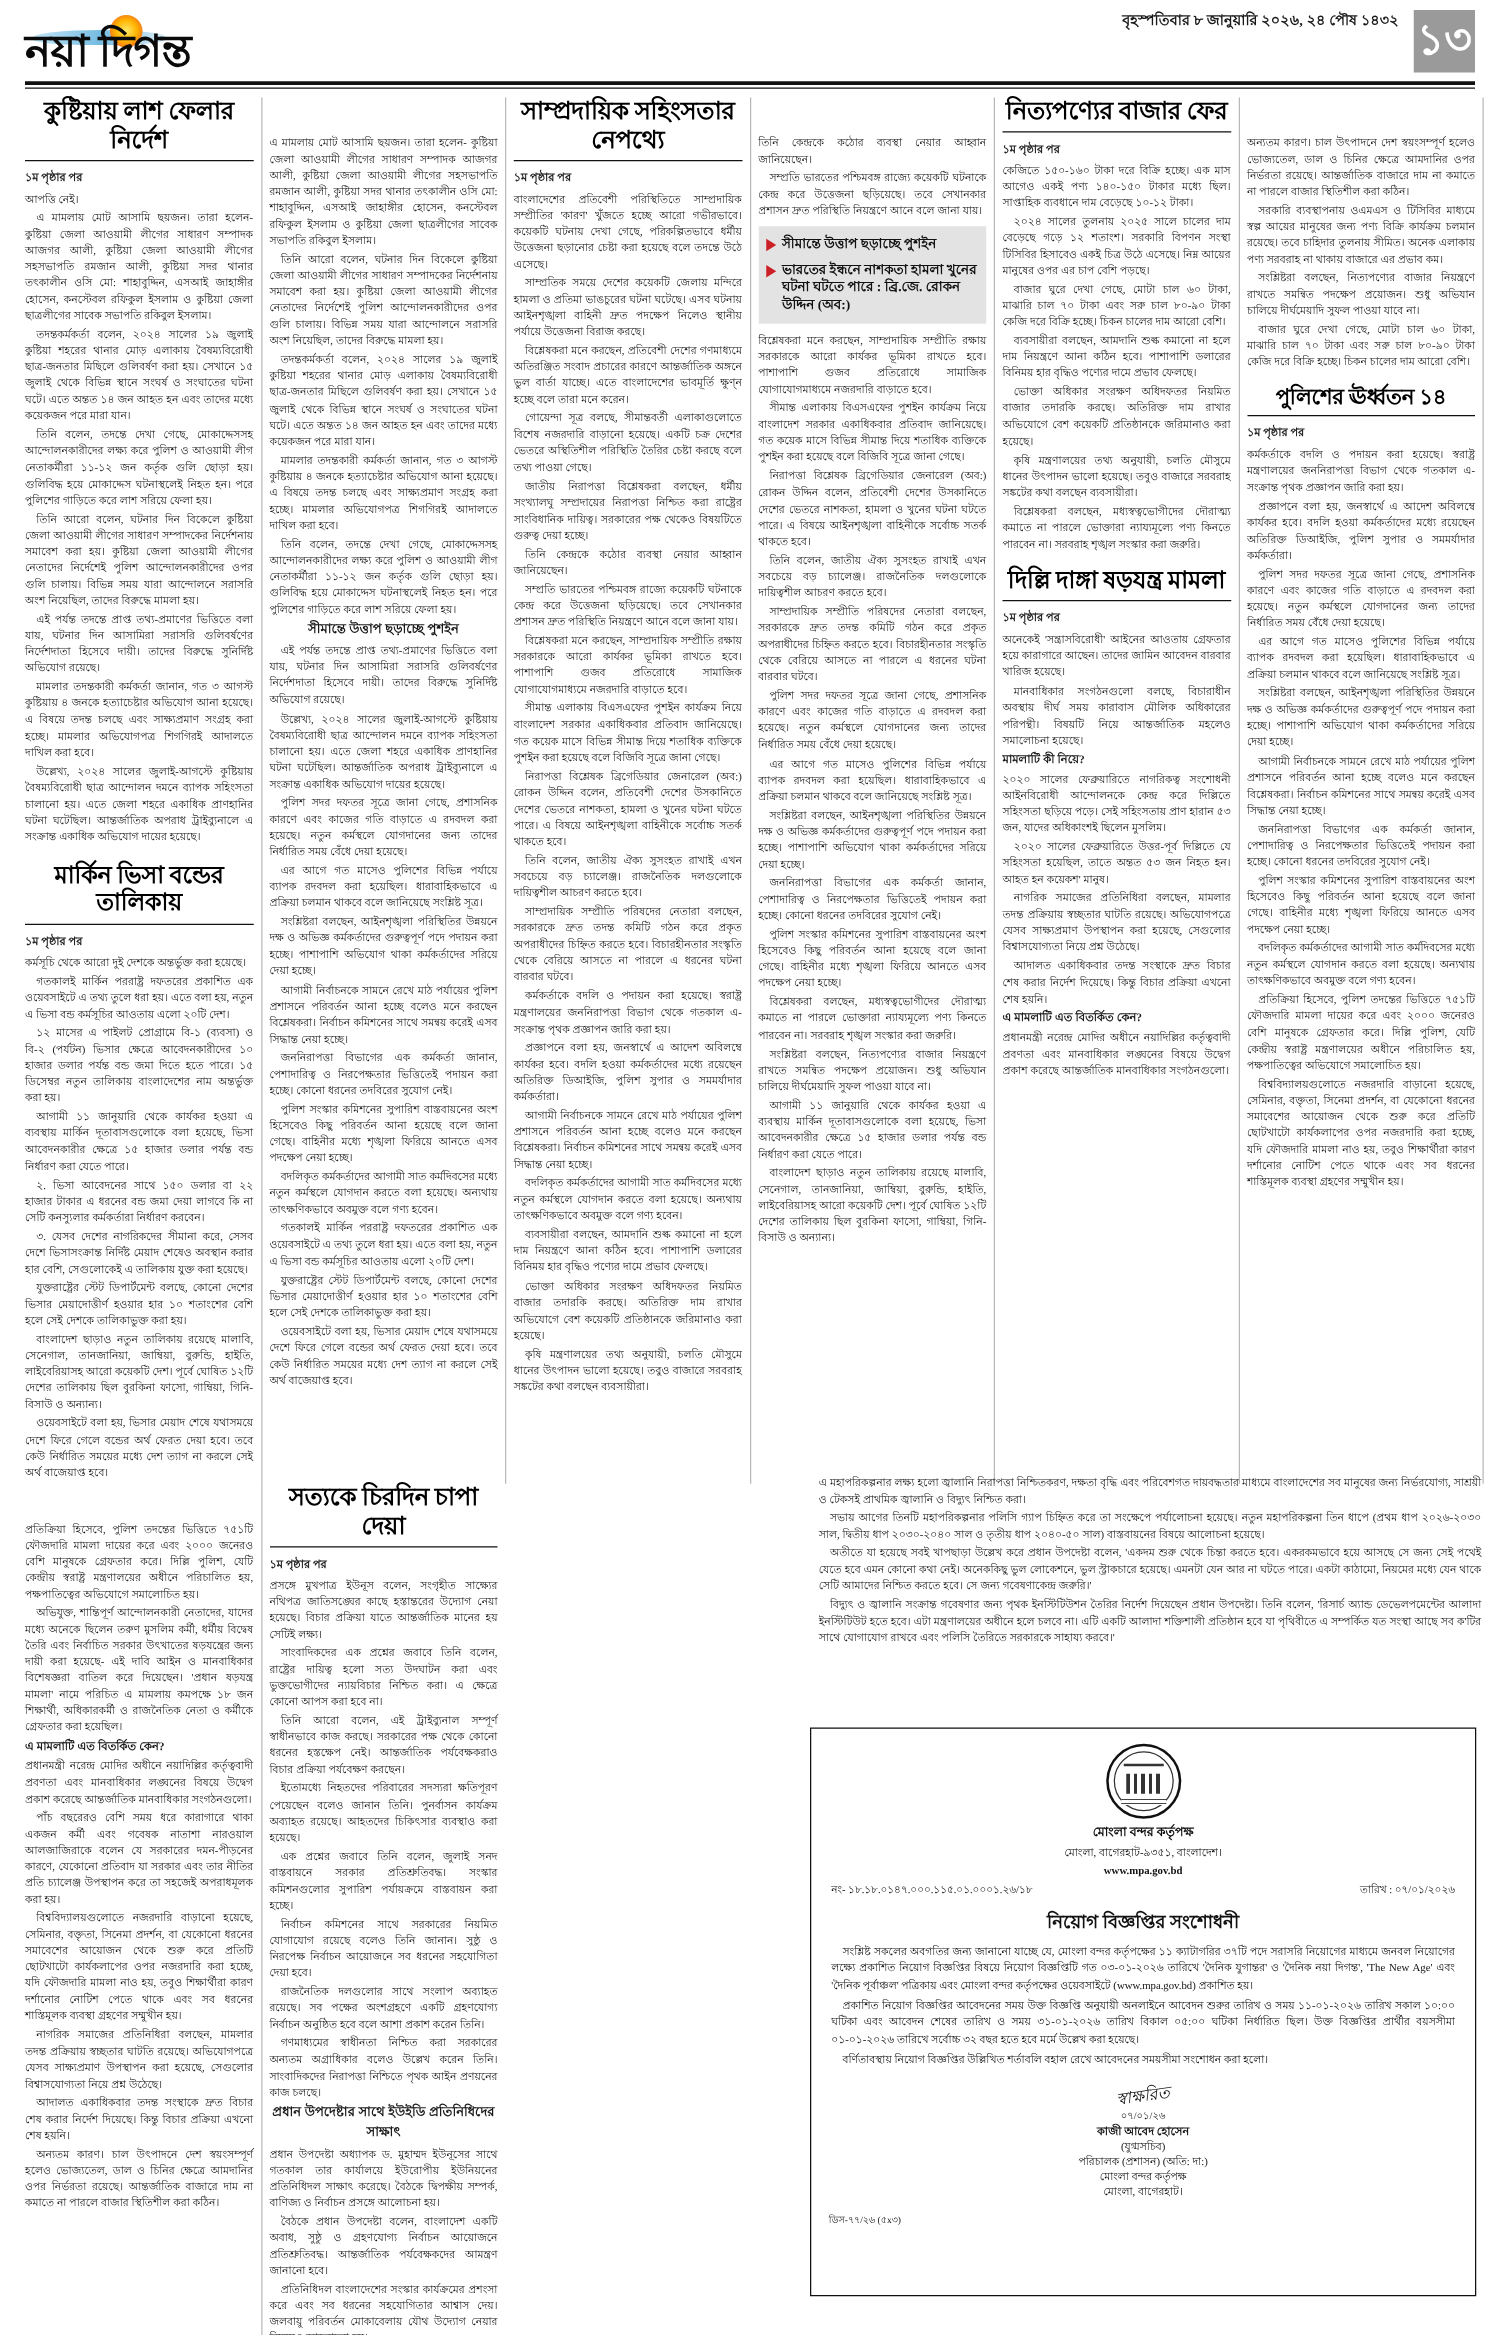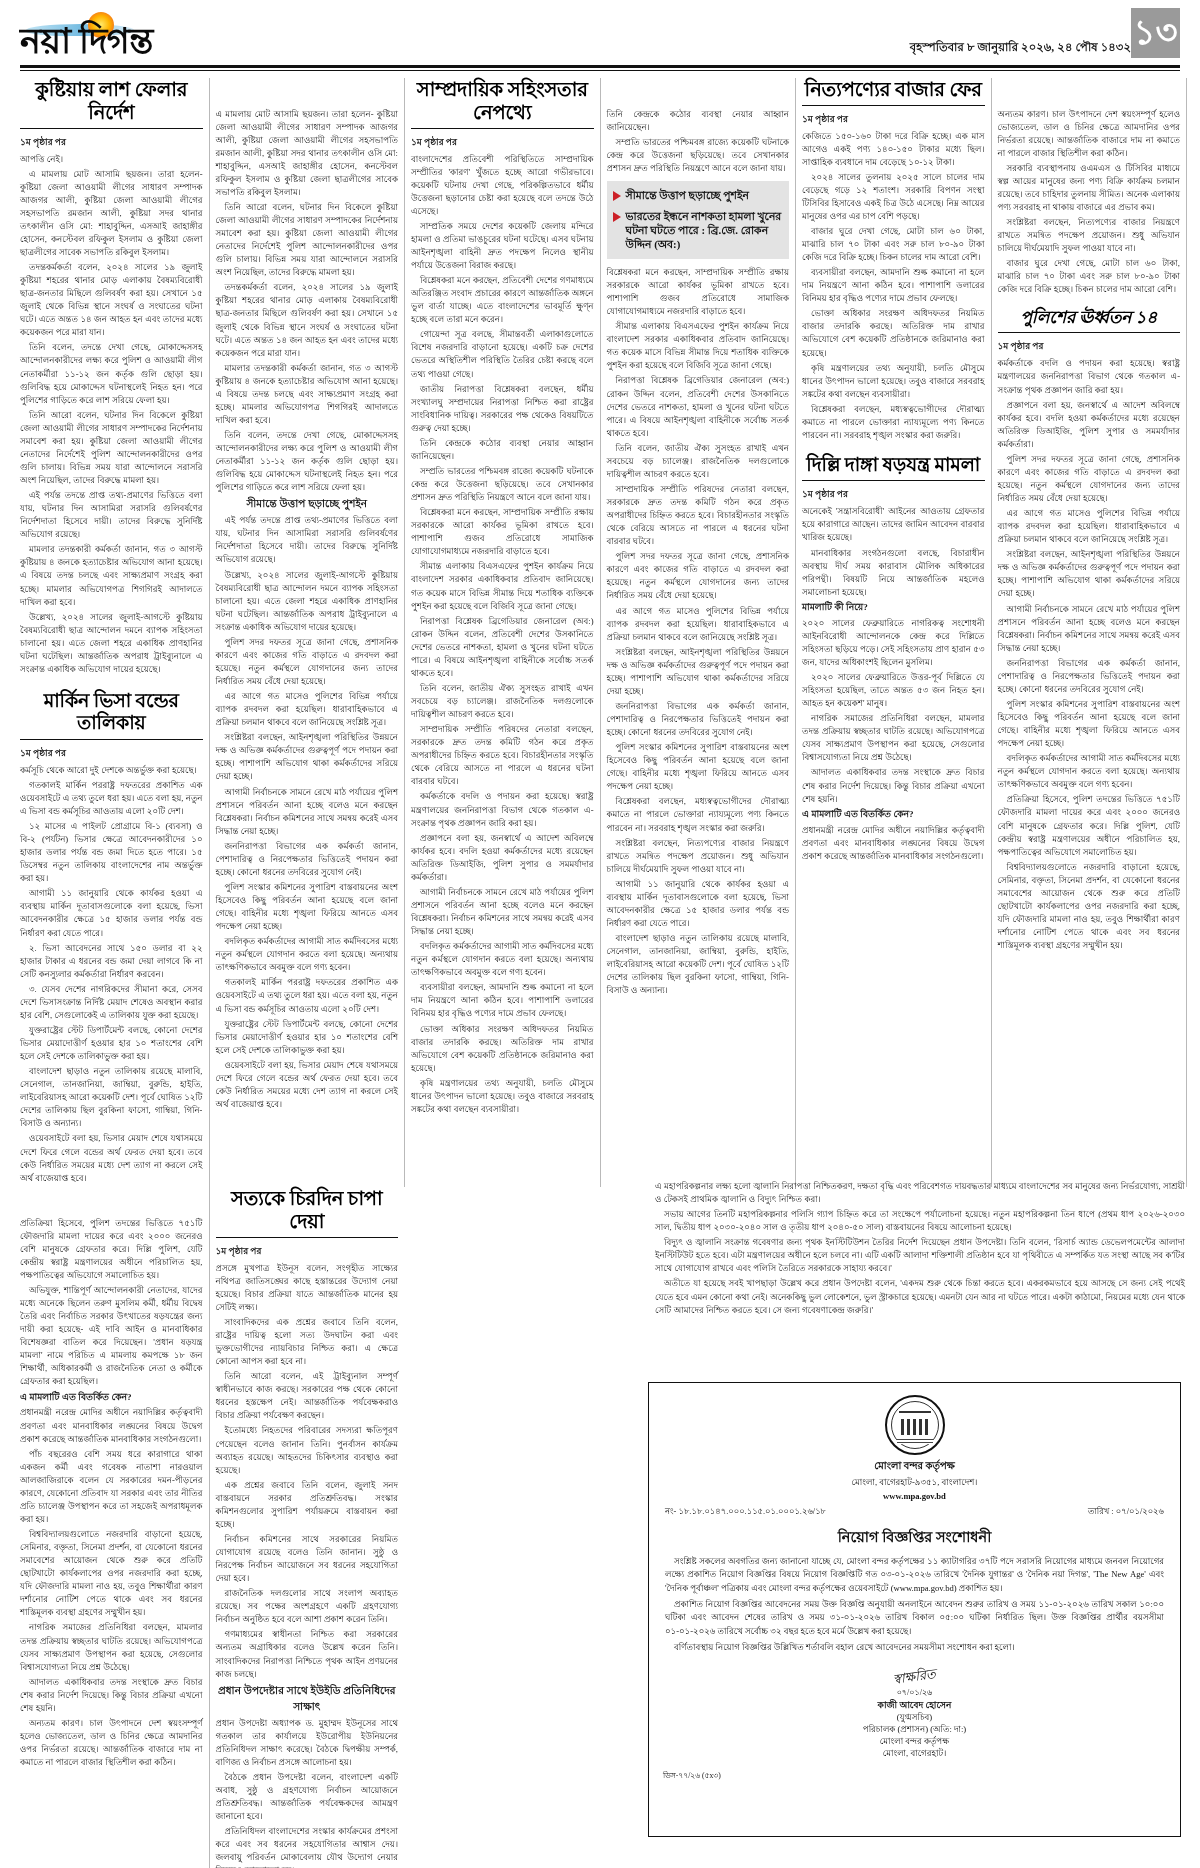--- a/index.html
+++ b/index.html
@@ -65,22 +65,22 @@
     font-family: "Liberation Serif", "DejaVu Serif", serif;
     font-size: 35px;
     font-weight: bold;
     letter-spacing: -0.5px;
     color: #0a0a0a;
     line-height: 1;
     white-space: nowrap;
   }
   .mast-right {
     display: flex;
-    align-items: flex-end;
-    gap: 0;
+    align-items: flex-start;
+    gap: 12px;
     padding-bottom: 4px;
   }
   .mast-date {
     font-size: 11.5px;
     font-weight: bold;
     color: #1a1a1a;
     white-space: nowrap;
     letter-spacing: .1px;
   }
   .page-badge {
@@ -471,21 +471,21 @@
     </div>
 
     <div class="col">
       <div class="body-text" style="margin-top:30px;">
         <p class="noind">অন্যতম কারণ। চাল উৎপাদনে দেশ স্বয়ংসম্পূর্ণ হলেও ভোজ্যতেল, ডাল ও চিনির ক্ষেত্রে আমদানির ওপর নির্ভরতা রয়েছে। আন্তর্জাতিক বাজারে দাম না কমাতে না পারলে বাজার স্থিতিশীল করা কঠিন।</p>
         <p>সরকারি ব্যবস্থাপনায় ওএমএস ও টিসিবির মাধ্যমে স্বল্প আয়ের মানুষের জন্য পণ্য বিক্রি কার্যক্রম চলমান রয়েছে। তবে চাহিদার তুলনায় সীমিত। অনেক এলাকায় পণ্য সরবরাহ না থাকায় বাজারে এর প্রভাব কম।</p>
         <p>সংশ্লিষ্টরা বলছেন, নিত্যপণ্যের বাজার নিয়ন্ত্রণে রাখতে সমন্বিত পদক্ষেপ প্রয়োজন। শুধু অভিযান চালিয়ে দীর্ঘমেয়াদি সুফল পাওয়া যাবে না।</p>
         <p>বাজার ঘুরে দেখা গেছে, মোটা চাল ৬০ টাকা, মাঝারি চাল ৭০ টাকা এবং সরু চাল ৮০-৯০ টাকা কেজি দরে বিক্রি হচ্ছে। চিকন চালের দাম আরো বেশি।</p>
       </div>
 
-      <h2 class="hl hl-sub" style="margin-top:12px;font-style:italic;">পুলিশের ঊর্ধ্বতন ১৪</h2>
+      <h2 class="hl hl-sub" style="margin-top:12px;">পুলিশের ঊর্ধ্বতন ১৪</h2>
       <div class="hl-rule"></div>
       <div class="jump">১ম পৃষ্ঠার পর</div>
       <div class="body-text">
         <p class="noind">কর্মকর্তাকে বদলি ও পদায়ন করা হয়েছে। স্বরাষ্ট্র মন্ত্রণালয়ের জননিরাপত্তা বিভাগ থেকে গতকাল এ-সংক্রান্ত পৃথক প্রজ্ঞাপন জারি করা হয়।</p>
         <p>প্রজ্ঞাপনে বলা হয়, জনস্বার্থে এ আদেশ অবিলম্বে কার্যকর হবে। বদলি হওয়া কর্মকর্তাদের মধ্যে রয়েছেন অতিরিক্ত ডিআইজি, পুলিশ সুপার ও সমমর্যাদার কর্মকর্তারা।</p>
         <p>পুলিশ সদর দফতর সূত্রে জানা গেছে, প্রশাসনিক কারণে এবং কাজের গতি বাড়াতে এ রদবদল করা হয়েছে। নতুন কর্মস্থলে যোগদানের জন্য তাদের নির্ধারিত সময় বেঁধে দেয়া হয়েছে।</p>
         <p>এর আগে গত মাসেও পুলিশের বিভিন্ন পর্যায়ে ব্যাপক রদবদল করা হয়েছিল। ধারাবাহিকভাবে এ প্রক্রিয়া চলমান থাকবে বলে জানিয়েছে সংশ্লিষ্ট সূত্র।</p>
         <p>সংশ্লিষ্টরা বলছেন, আইনশৃঙ্খলা পরিস্থিতির উন্নয়নে দক্ষ ও অভিজ্ঞ কর্মকর্তাদের গুরুত্বপূর্ণ পদে পদায়ন করা হচ্ছে। পাশাপাশি অভিযোগ থাকা কর্মকর্তাদের সরিয়ে দেয়া হচ্ছে।</p>
         <p>আগামী নির্বাচনকে সামনে রেখে মাঠ পর্যায়ের পুলিশ প্রশাসনে পরিবর্তন আনা হচ্ছে বলেও মনে করছেন বিশ্লেষকরা। নির্বাচন কমিশনের সাথে সমন্বয় করেই এসব সিদ্ধান্ত নেয়া হচ্ছে।</p>
         <p>জননিরাপত্তা বিভাগের এক কর্মকর্তা জানান, পেশাদারিত্ব ও নিরপেক্ষতার ভিত্তিতেই পদায়ন করা হচ্ছে। কোনো ধরনের তদবিরের সুযোগ নেই।</p>
@@ -534,22 +534,22 @@
         <p>এ মহাপরিকল্পনার লক্ষ্য হলো জ্বালানি নিরাপত্তা নিশ্চিতকরণ, দক্ষতা বৃদ্ধি এবং পরিবেশগত দায়বদ্ধতার মাধ্যমে বাংলাদেশের সব মানুষের জন্য নির্ভরযোগ্য, সাশ্রয়ী ও টেকসই প্রাথমিক জ্বালানি ও বিদ্যুৎ নিশ্চিত করা।</p>
       </div>
     </div>
 
   </div>
 
   <div style="position:absolute; left:655px; top:1180px; width:530px; display:grid; grid-template-columns:1fr 1fr; column-gap:13px;">
     <div class="body-text" style="grid-column:1 / span 2;">
       <p class="noind">এ মহাপরিকল্পনার লক্ষ্য হলো জ্বালানি নিরাপত্তা নিশ্চিতকরণ, দক্ষতা বৃদ্ধি এবং পরিবেশগত দায়বদ্ধতার মাধ্যমে বাংলাদেশের সব মানুষের জন্য নির্ভরযোগ্য, সাশ্রয়ী ও টেকসই প্রাথমিক জ্বালানি ও বিদ্যুৎ নিশ্চিত করা।</p>
       <p>সভায় আগের তিনটি মহাপরিকল্পনার পলিসি গ্যাপ চিহ্নিত করে তা সংক্ষেপে পর্যালোচনা হয়েছে। নতুন মহাপরিকল্পনা তিন ধাপে (প্রথম ধাপ ২০২৬-২০৩০ সাল, দ্বিতীয় ধাপ ২০৩০-২০৪০ সাল ও তৃতীয় ধাপ ২০৪০-৫০ সাল) বাস্তবায়নের বিষয়ে আলোচনা হয়েছে।</p>
+      <p>অতীতে যা হয়েছে সবই খাপছাড়া উল্লেখ করে প্রধান উপদেষ্টা বলেন, 'একদম শুরু থেকে চিন্তা করতে হবে। একরকমভাবে হয়ে আসছে সে জন্য সেই পথেই যেতে হবে এমন কোনো কথা নেই। অনেককিছু ভুল লোকেশনে, ভুল স্ট্রাকচারে হয়েছে। এমনটা যেন আর না ঘটতে পারে। একটা কাঠামো, নিয়মের মধ্যে যেন থাকে সেটি আমাদের নিশ্চিত করতে হবে। সে জন্য গবেষণাকেন্দ্র জরুরি।'</p>
       <p>বিদ্যুৎ ও জ্বালানি সংক্রান্ত গবেষণার জন্য পৃথক ইনস্টিটিউশন তৈরির নির্দেশ দিয়েছেন প্রধান উপদেষ্টা। তিনি বলেন, 'রিসার্চ অ্যান্ড ডেভেলপমেন্টের আলাদা ইনস্টিটিউট হতে হবে। এটা মন্ত্রণালয়ের অধীনে হলে চলবে না। এটি একটি আলাদা শক্তিশালী প্রতিষ্ঠান হবে যা পৃথিবীতে এ সম্পর্কিত যত সংস্থা আছে সব ক'টির সাথে যোগাযোগ রাখবে এবং পলিসি তৈরিতে সরকারকে সাহায্য করবে।'</p>
-      <p>অতীতে যা হয়েছে সবই খাপছাড়া উল্লেখ করে প্রধান উপদেষ্টা বলেন, 'একদম শুরু থেকে চিন্তা করতে হবে। একরকমভাবে হয়ে আসছে সে জন্য সেই পথেই যেতে হবে এমন কোনো কথা নেই। অনেককিছু ভুল লোকেশনে, ভুল স্ট্রাকচারে হয়েছে। এমনটা যেন আর না ঘটতে পারে। একটা কাঠামো, নিয়মের মধ্যে যেন থাকে সেটি আমাদের নিশ্চিত করতে হবে। সে জন্য গবেষণাকেন্দ্র জরুরি।'</p>
     </div>
   </div>
 
   <div class="ad-box" style="left:648px; top:1382px; width:533px; height:455px;">
 
     <div class="ad-logo">
       <div class="ring"></div>
       <div class="crane"></div>
       <div class="bldg"></div>
       <div class="wave"></div>

